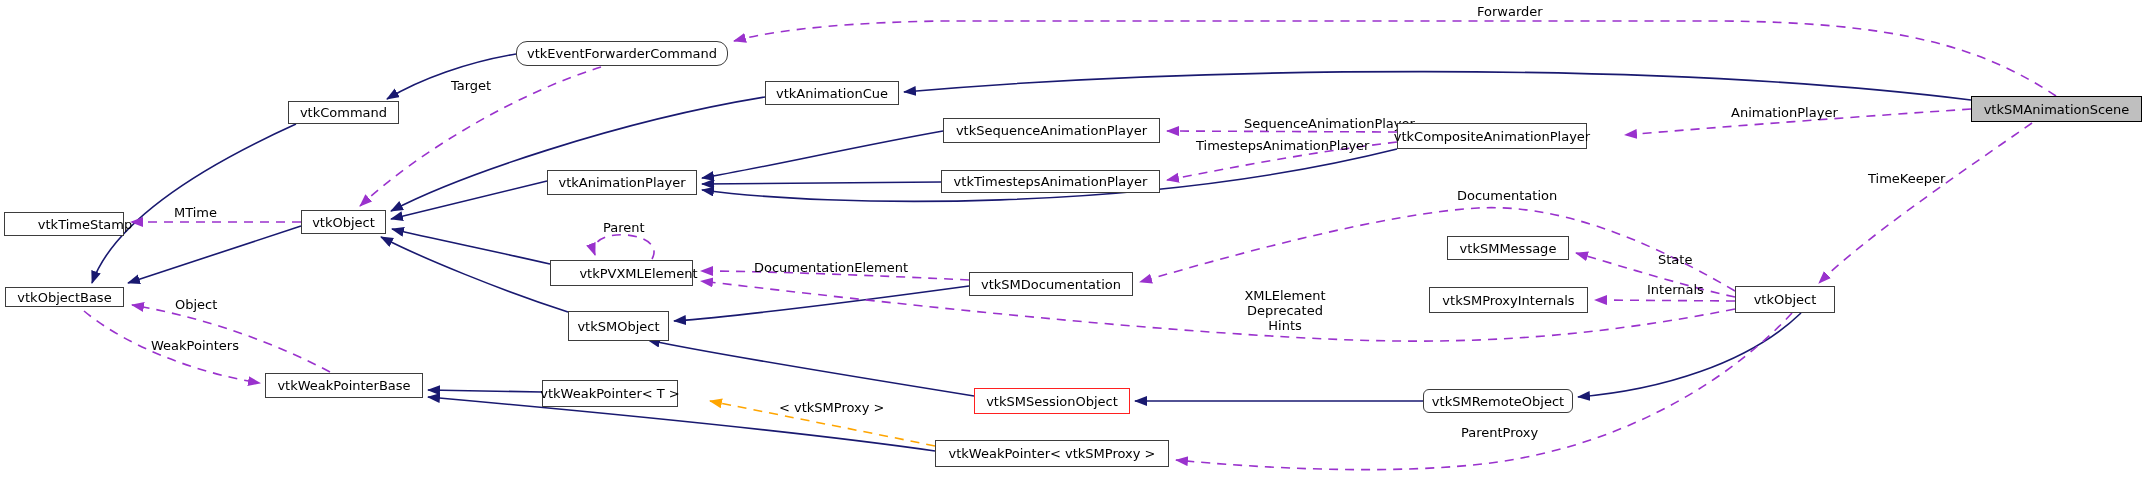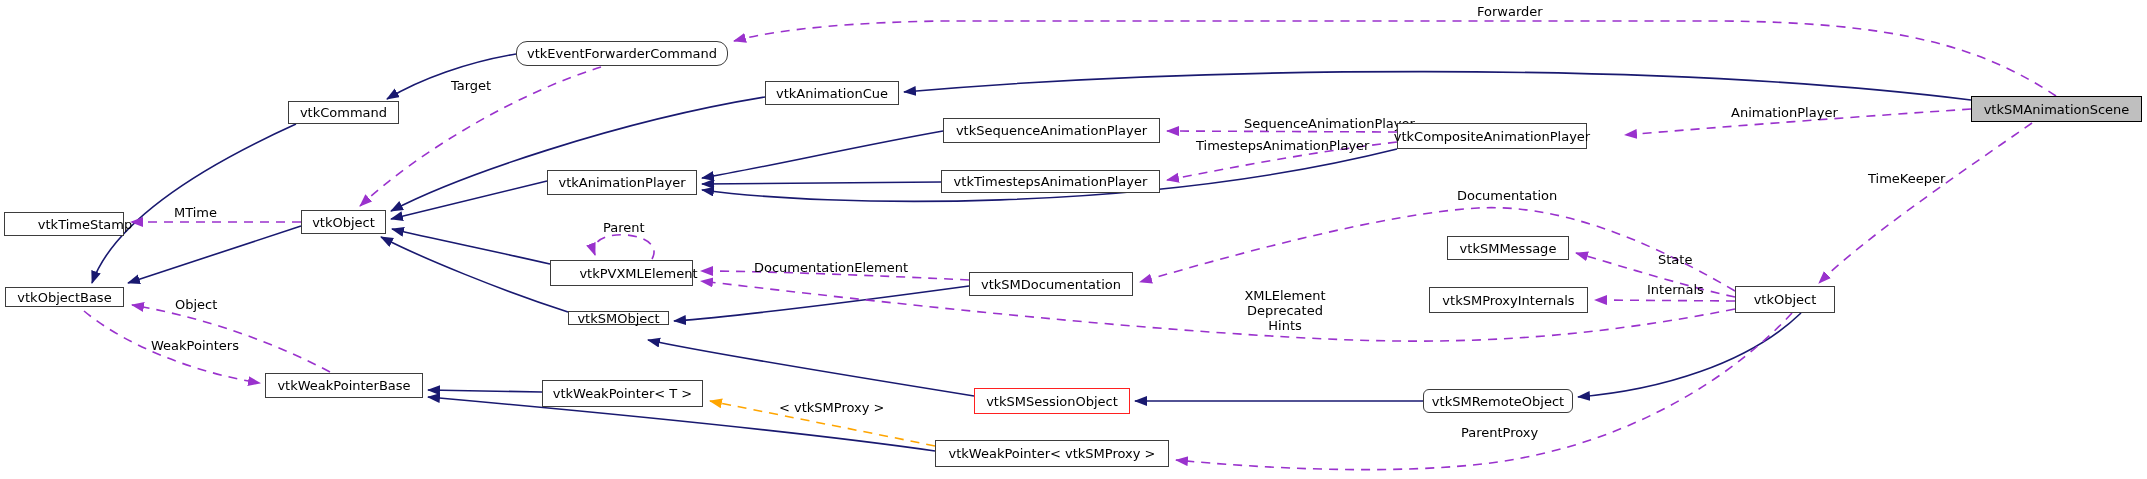--- a/index.html
+++ b/index.html
@@ -103,22 +103,22 @@
 
   <div class="node" style="left:4px;top:212px;width:120px;height:24px;padding-left:48px;">vtkTimeStamp</div>
   <div class="node" style="left:5px;top:287px;width:119px;height:20px;">vtkObjectBase</div>
   <div class="node" style="left:288px;top:101px;width:111px;height:23px;">vtkCommand</div>
   <div class="node" style="left:301px;top:210px;width:85px;height:24px;">vtkObject</div>
   <div class="node" style="left:265px;top:373px;width:158px;height:25px;">vtkWeakPointerBase</div>
   <div class="node" style="left:516px;top:41px;width:212px;height:25px;border-radius:11px;">vtkEventForwarderCommand</div>
   <div class="node" style="left:765px;top:81px;width:134px;height:24px;text-align:right;">vtkAnimationCue</div>
   <div class="node" style="left:547px;top:170px;width:150px;height:25px;">vtkAnimationPlayer</div>
   <div class="node" style="left:550px;top:260px;width:143px;height:26px;padding-left:40px;">vtkPVXMLElement</div>
-  <div class="node" style="left:568px;top:311px;width:101px;height:14px;">vtkSMObject</div>
-  <div class="node" style="left:542px;top:380px;width:161px;height:27px;">vtkWeakPointer&lt; T &gt;</div>
+  <div class="node" style="left:568px;top:311px;width:101px;height:30px;">vtkSMObject</div>
+  <div class="node" style="left:542px;top:380px;width:136px;height:27px;">vtkWeakPointer&lt; T &gt;</div>
   <div class="node" style="left:943px;top:118px;width:217px;height:25px;">vtkSequenceAnimationPlayer</div>
   <div class="node" style="left:941px;top:170px;width:219px;height:23px;">vtkTimestepsAnimationPlayer</div>
   <div class="node" style="left:969px;top:272px;width:164px;height:24px;text-align:center;">vtkSMDocumentation</div>
   <div class="node truncated" style="left:974px;top:388px;width:156px;height:26px;">vtkSMSessionObject</div>
   <div class="node" style="left:935px;top:440px;width:234px;height:27px;">vtkWeakPointer&lt; vtkSMProxy &gt;</div>
   <div class="node" style="left:1397px;top:123px;width:190px;height:26px;">vtkCompositeAnimationPlayer</div>
   <div class="node" style="left:1447px;top:236px;width:122px;height:24px;">vtkSMMessage</div>
   <div class="node" style="left:1429px;top:287px;width:159px;height:26px;">vtkSMProxyInternals</div>
   <div class="node" style="left:1423px;top:389px;width:150px;height:24px;border-radius:6px;">vtkSMRemoteObject</div>
   <div class="node" style="left:1735px;top:286px;width:100px;height:27px;">vtkObject</div>

